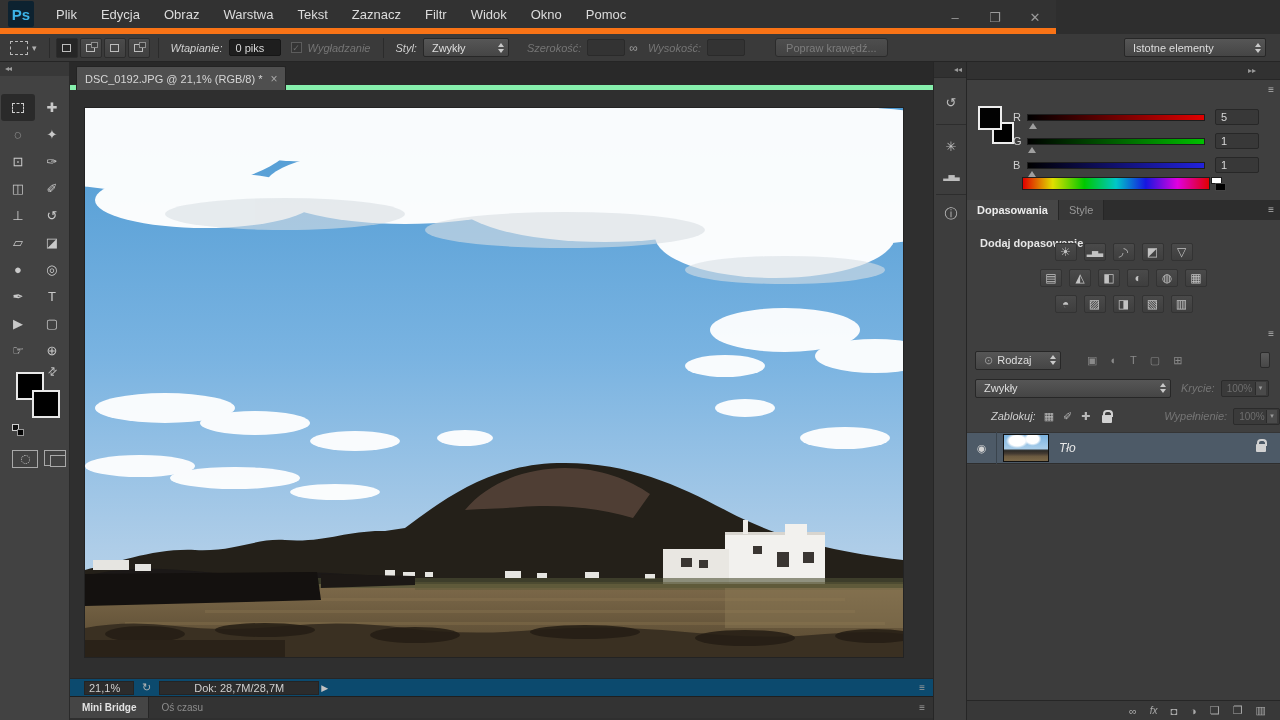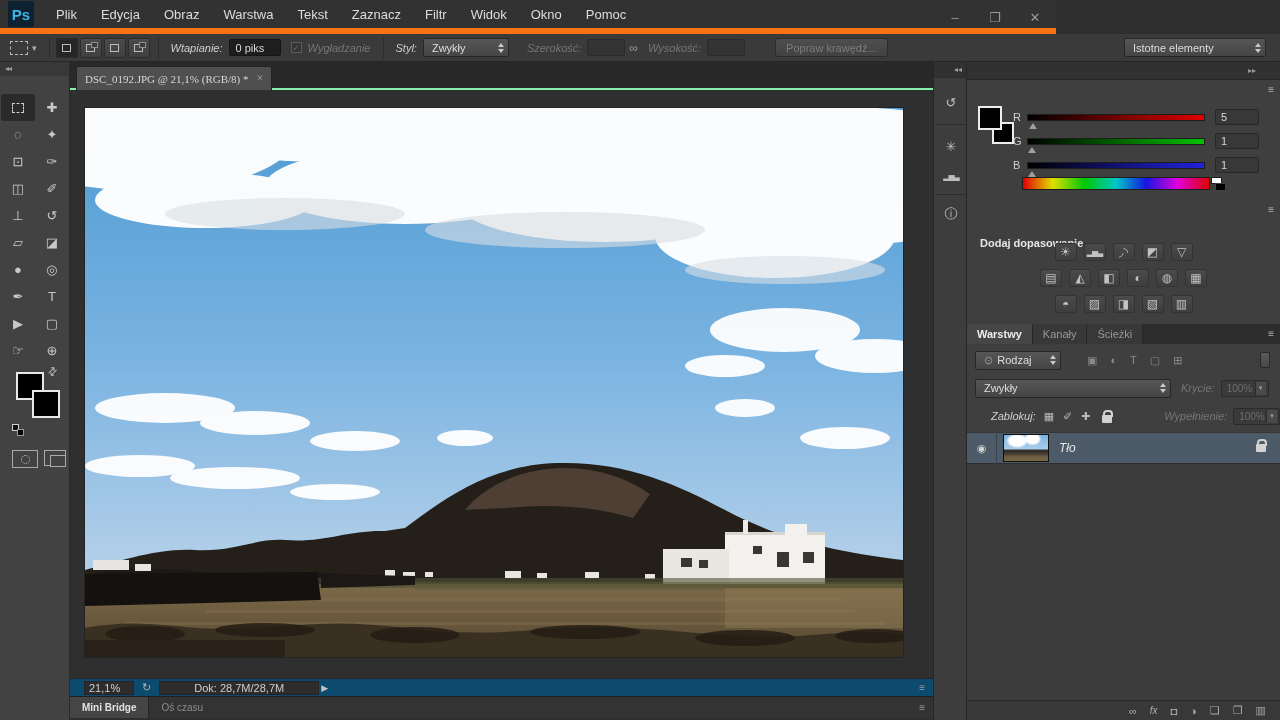--- a/index.html
+++ b/index.html
@@ -51,21 +51,21 @@
   .mini-colors { position:absolute; left:12px; top:362px; width:12px; height:12px; }
   .mini-colors .a { position:absolute; left:0; top:0; width:7px; height:7px; background:#111; border:1px solid #cfcfcf; }
   .mini-colors .b { position:absolute; right:0; bottom:0; width:7px; height:7px; background:#050505; border:1px solid #9a9a9a; }
   .qmask { position:absolute; left:12px; top:388px; width:26px; height:18px; border:1px solid #a9a9a9; display:flex; align-items:center; justify-content:center; }
   .qmask i { width:9px; height:9px; border:1px dotted #bdbdbd; border-radius:50%; }
   .scrmode { position:absolute; left:44px; top:388px; width:22px; height:16px; border:1px solid #a9a9a9; position:absolute; }
   .scrmode::after { content:""; position:absolute; left:5px; top:4px; width:14px; height:10px; border:1px solid #a9a9a9; background:#424242; }
 
   
   .docarea { left:70px; top:62px; width:863px; height:658px; background:#2f2f2f; }
-  .tabbar { position:absolute; left:0; top:0; width:863px; height:28px; background:#292929; border-bottom:2px solid #86efac;font-family:Liberation Serif, serif; }
+  .tabbar { position:absolute; left:0; top:0; width:863px; height:28px; background:#292929; border-bottom:5px solid #86efac; }
   .doc-tab { position:absolute; left:6px; top:4px; height:24px; background:#4f4f4f; border:1px solid #232323; border-bottom:none; display:flex; align-items:center; padding:0 8px; font-size:11px; color:#d6d6d6; border-radius:2px 2px 0 0; }
   .doc-tab .close { margin-left:8px; color:#a8a8a8; font-size:12px; }
   .canvas-wrap { position:absolute; left:15px; top:46px; width:818px; height:549px; background:#111; box-shadow:0 0 0 1px #232323; }
   .canvas-wrap svg { display:block; width:818px; height:549px; }
   .statusbar { position:absolute; left:0; top:616px; width:863px; height:18px; background:#0c4a6e; border-top:1px solid #262626; display:flex; align-items:center; font-size:11px; }
   .zoom-field { margin-left:14px; width:50px; height:14px; background:#2c2c2c; border:1px solid #242424; display:flex; align-items:center; padding:0 4px; color:#cfcfcf; }
   .status-ic { margin:0 8px; color:#b5b5b5; font-size:11px; }
   .dok-field { width:160px; height:14px; background:#2c2c2c; border:1px solid #242424; display:flex; align-items:center; justify-content:center; color:#cfcfcf; }
   .play-btn { margin-left:2px; color:#c2c2c2; font-size:9px; }
   .grip { position:absolute; right:8px; color:#9c9c9c; font-size:10px; letter-spacing:0; }
@@ -398,20 +398,24 @@
     <span class="chan-label">B</span>
     <span class="track b">
         <i class="thumb" style="left:0"></i>
       </span>
     <span class="chan-val">1</span>
   </div>
   <div class="spectrum" style="top:115px"></div>
   <div class="spec-w" style="top:115px"></div>
   <div class="spec-k" style="top:121px"></div>
 
+  <div class="panel-tabs" style="top:138px">
+    <span class="p-tab active">Dopasowania</span>
+    <span class="p-tab">Style</span>
+  </div>
   <span class="panel-menu" style="top:142px">≡</span>
   <div class="adj-header" style="top:175px">Dodaj dopasowanie</div>
   <div class="adj-row" style="top:181px">
     <span class="adj-ic">☀</span>
     <span class="adj-ic small">▂▅▃</span>
     <span class="adj-ic">◞◝</span>
     <span class="adj-ic">◩</span>
     <span class="adj-ic">▽</span>
   </div>
   <div class="adj-row" style="top:207px">
@@ -423,25 +427,20 @@
     <span class="adj-ic">▦</span>
   </div>
   <div class="adj-row" style="top:233px">
     <span class="adj-ic">◓</span>
     <span class="adj-ic">▨</span>
     <span class="adj-ic">◨</span>
     <span class="adj-ic">▧</span>
     <span class="adj-ic">▥</span>
   </div>
 
-  <div class="panel-tabs" style="top:262px">
-    <span class="p-tab active">Warstwy</span>
-    <span class="p-tab">Kanały</span>
-    <span class="p-tab">Ścieżki</span>
-  </div>
   <span class="panel-menu" style="top:266px">≡</span>
 
   <div class="lp-row" style="top:286px; height:24px">
     <span class="dropdown rodzaj">
       <span style="color:#9a9a9a; margin-right:4px">⊙</span>
       <span class="dd-text">Rodzaj</span>
       <span class="spin">
           <i class="up"></i>
           <i class="dn"></i>
         </span>

